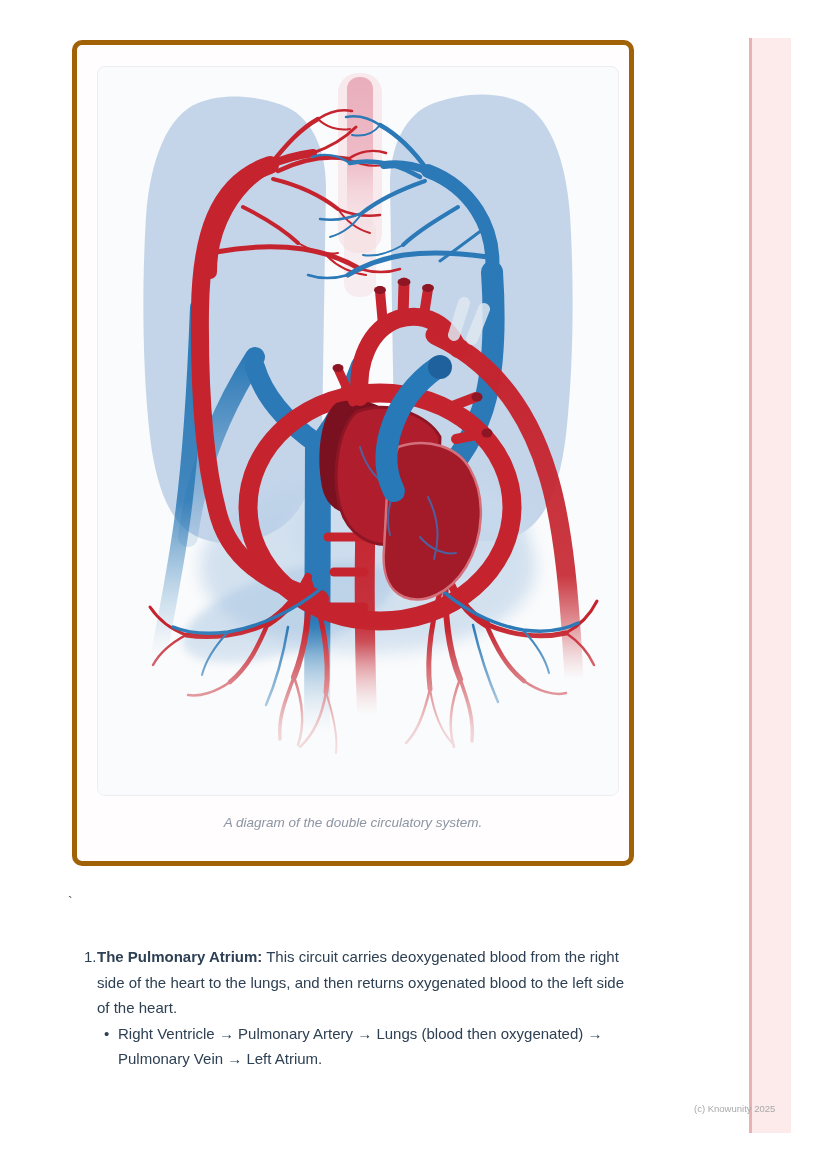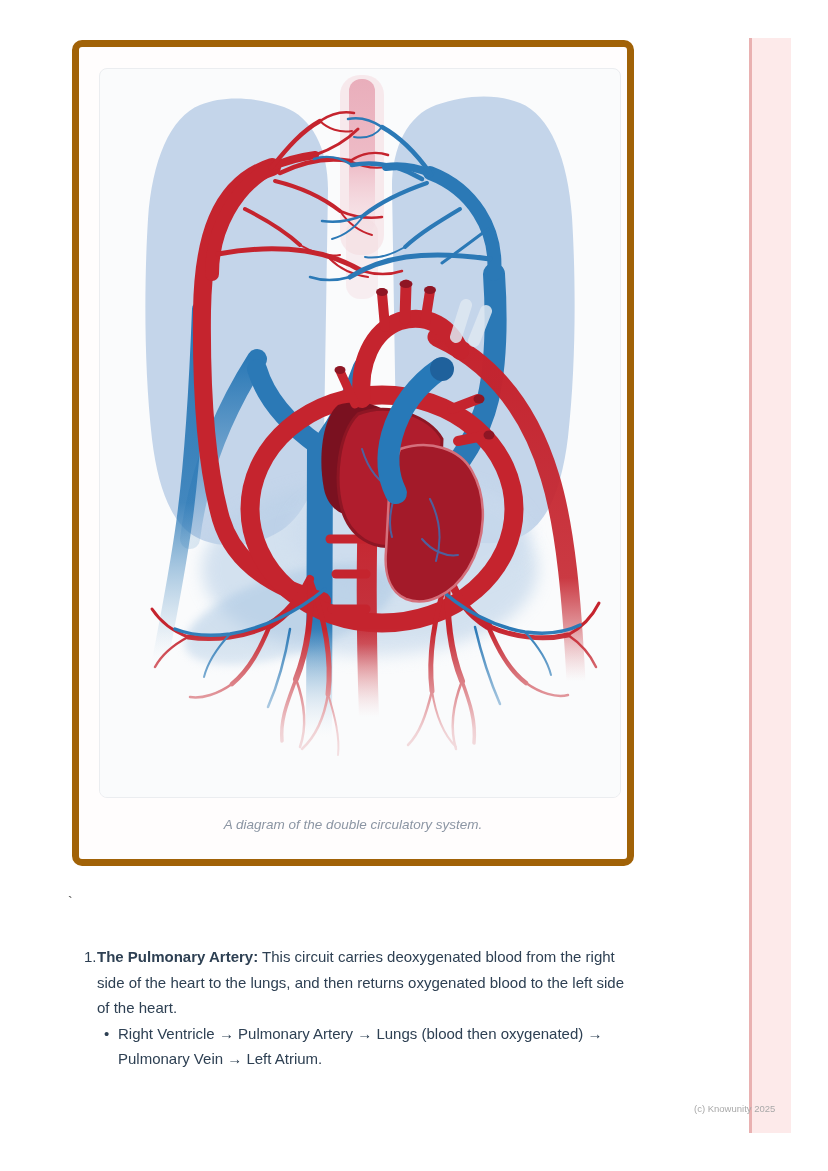--- a/index.html
+++ b/index.html
@@ -10,21 +10,21 @@
   }
   
   .stripe{
     position:absolute;left:749px;top:38px;width:42px;height:1095px;
     background:#fdeaea;border-left:3px solid #e9b1b1;box-sizing:border-box;
     z-index:1;
   }
   
   .frame{
     position:absolute;left:72px;top:40px;width:562px;height:826px;
-    box-sizing:border-box;border:7px solid #a16207;border-radius:10px;
+    box-sizing:border-box;border:5px solid #a16207;border-radius:10px;
     background:#fffdfd;margin:0;z-index:2;
   }
   .card{
     position:absolute;left:20px;top:21px;width:522px;height:730px;
     box-sizing:border-box;border:1px solid #ebedf0;border-radius:8px;
     background:#fafbfc;overflow:hidden;
   }
   .card svg{display:block;width:520px;height:728px;}
   .caption{
     position:absolute;top:770px;left:0;width:100%;text-align:center;
@@ -260,21 +260,21 @@
   </div>
   <figcaption class="caption">A diagram of the double circulatory system.</figcaption>
 </figure>
 
 <div class="stray">`</div>
 
 <div class="content">
   <div class="li">
     <span class="num">1.</span>
     <div class="li-body">
-      <strong>The Pulmonary Artery:</strong>
+      <strong>The Pulmonary Atrium:</strong>
       <span>This circuit carries deoxygenated blood from the right side of the heart to the lungs, and then returns oxygenated blood to the left side of the heart.</span>
       <div class="bullet-row">
         <span class="bullet-dot">•</span>
         <span class="bullet-text">Right Ventricle → Pulmonary Artery → Lungs (blood then oxygenated) → Pulmonary Vein → Left Atrium.</span>
       </div>
     </div>
   </div>
 </div>
 
 <div class="footer">(c) Knowunity 2025</div>

